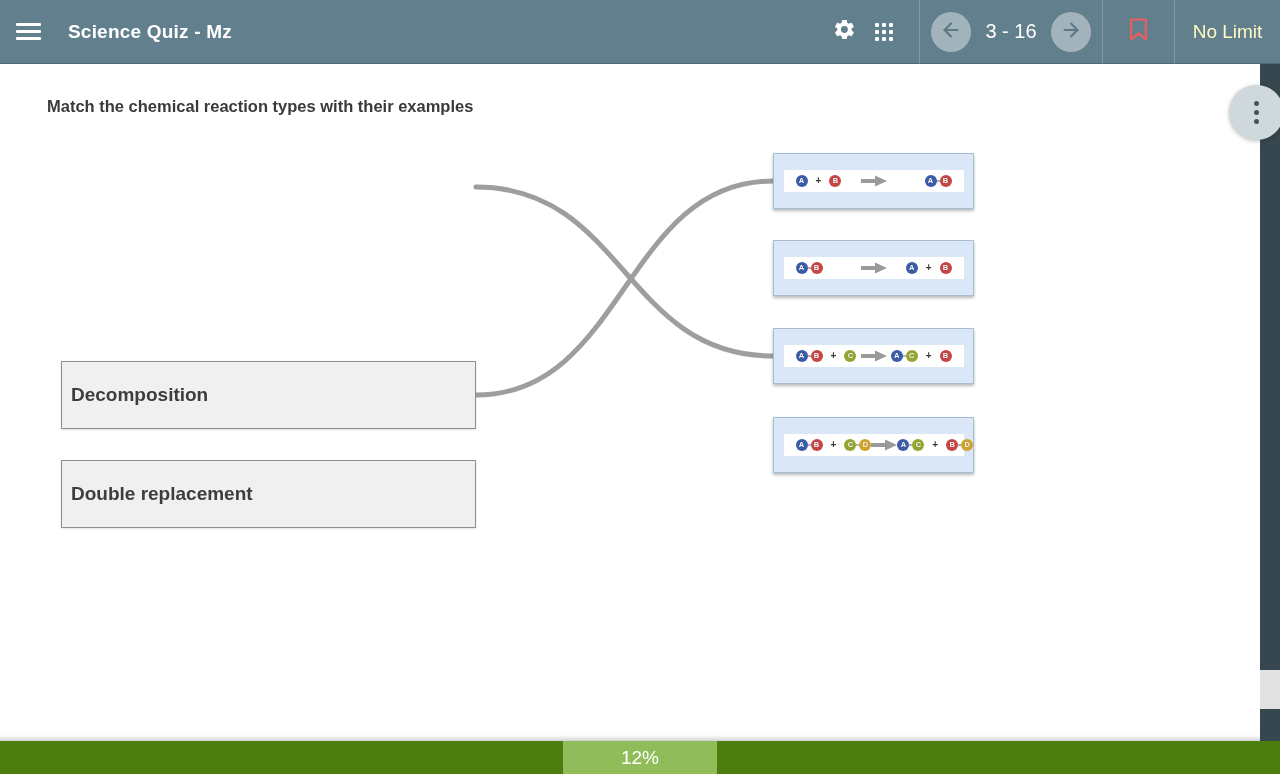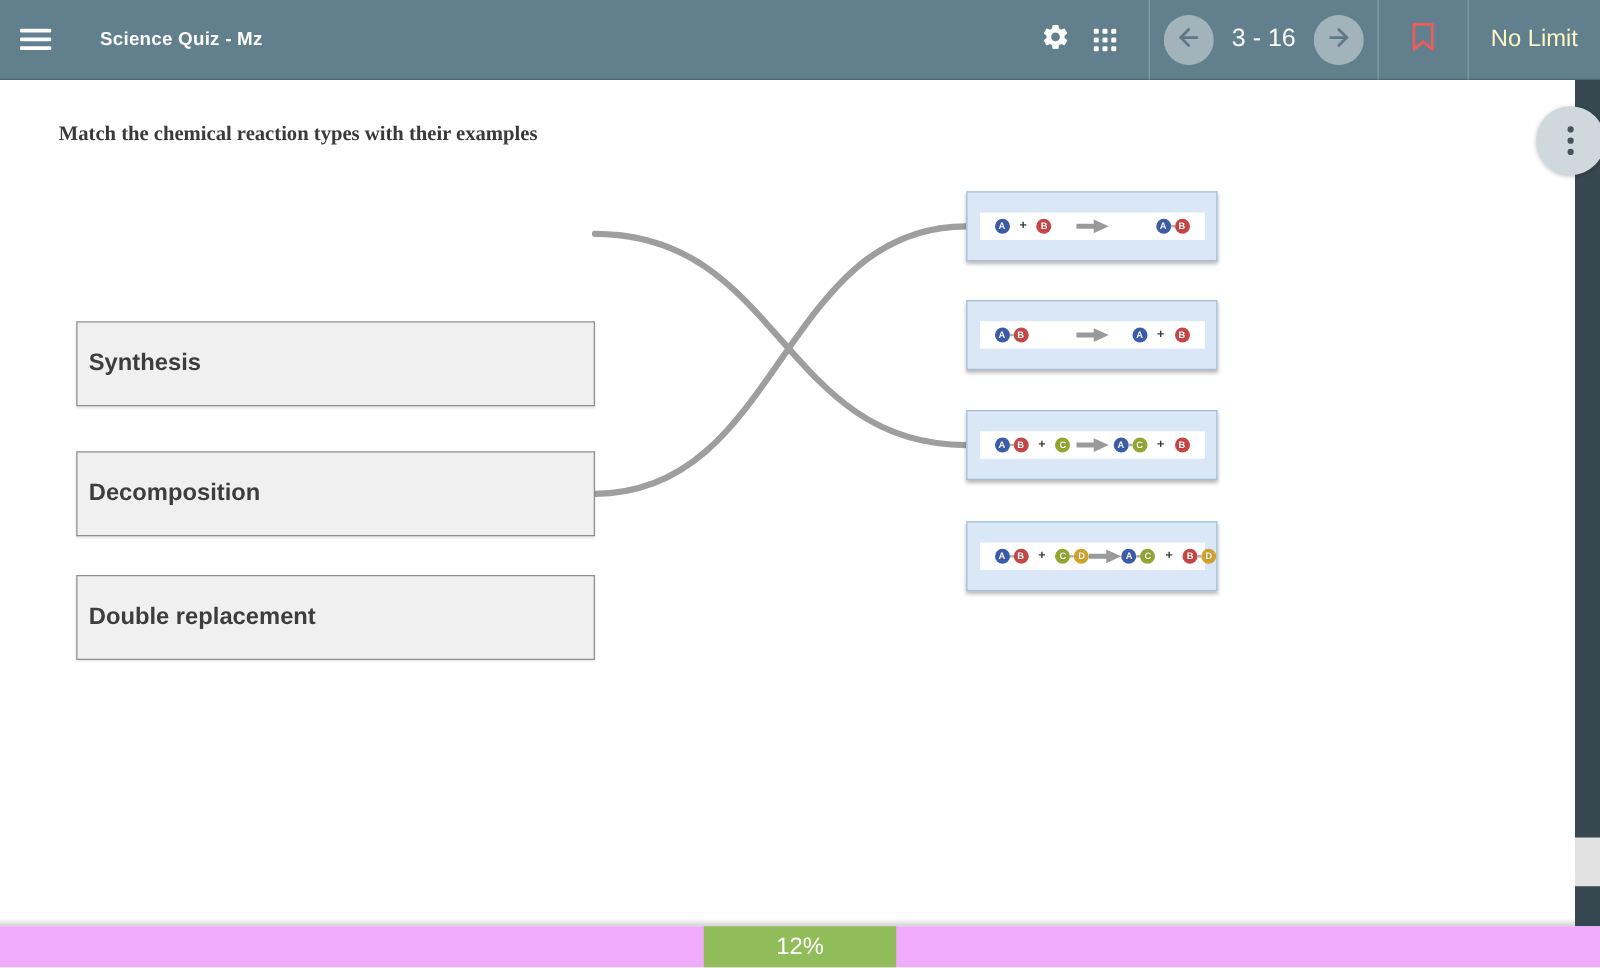--- a/index.html
+++ b/index.html
@@ -7,21 +7,21 @@
   body { font-family:"Liberation Sans", sans-serif; background:#ffffff; position:relative; }
 
   
   .header {
     height:64px; background:#617f8d; display:flex; align-items:center;
     color:#fff; border-bottom:1px solid #4e6773; position:relative; z-index:10;
   }
   .menu-btn { width:56px; height:64px; display:flex; align-items:center; justify-content:center; cursor:pointer; }
   .hamburger { width:25px; }
   .hamburger span { display:block; height:3px; background:#fff; border-radius:1px; margin:4px 0; }
-  .app-title { font-size:15px; font-weight:bold; margin-left:24px; letter-spacing:.2px; }
+  .app-title { font-size:19px; font-weight:bold; margin-left:12px; letter-spacing:.2px; }
 
   .header-right { margin-left:auto; display:flex; align-items:stretch; height:64px; }
   .icon-btn { width:40px; display:flex; align-items:center; justify-content:center; cursor:pointer; }
   .grid-icon { display:grid; grid-template-columns:repeat(3,4px); grid-gap:3px; }
   .grid-icon i { width:4px; height:4px; background:#fff; border-radius:1px; }
 
   .nav-section {
     width:184px; margin-left:15px; border-left:1px solid rgba(255,255,255,.22);
     border-right:1px solid rgba(255,255,255,.22);
     display:flex; align-items:center; justify-content:space-between; padding:0 11px;
@@ -37,21 +37,21 @@
     border-right:1px solid rgba(255,255,255,.22); cursor:pointer;
   }
   .nolimit-section { width:105px; display:flex; align-items:center; justify-content:center; font-size:19px; color:#fef9c3; }
 
   
   .content { position:relative; width:1280px; height:677px; background:#fff; }
   .content::after {
     content:""; position:absolute; left:0; right:0; bottom:0; height:6px; pointer-events:none;
     background:linear-gradient(to bottom, rgba(0,0,0,0), rgba(0,0,0,.18));
   }
-  .question-text { position:absolute; left:47px; top:33px; font-size:16.5px; font-weight:bold; color:#3a3a3a;font-family:Liberation Serif, serif; }
+  .question-text { position:absolute; left:47px; top:33px; font-size:16.5px; font-weight:bold; color:#3a3a3a; }
 
   .match-box {
     position:absolute; left:61px; width:415px; height:68px;
     background:#f0f0f0; border:1px solid #8f8f8f;
     display:flex; align-items:center; padding-left:9px;
     font-size:19px; font-weight:bold; color:#3d3d3d; cursor:pointer;
     box-shadow:0 1px 2px rgba(0,0,0,.12); z-index:2;
   }
 
   .diagram-box {
@@ -86,21 +86,21 @@
     display:flex; flex-direction:column; align-items:center; justify-content:center; gap:4px;
     box-shadow:0 1px 4px rgba(0,0,0,.25);
   }
   .more-fab i { width:5px; height:5px; border-radius:50%; background:#44545e; }
 
   .scroll-track { position:absolute; right:0; top:0; width:20px; height:677px; background:#37474f; z-index:4; }
   .scroll-thumb { position:absolute; left:0; top:606px; width:20px; height:39px; background:#e2e2e2; cursor:pointer; }
 
   
   .progress-bar {
-    height:33px; background:#f0abfc; display:flex; justify-content:center; position:relative; z-index:10;
+    height:33px; background:#4d7c0f; display:flex; justify-content:center; position:relative; z-index:10;
   }
   .progress-fill {
     height:100%; background:#90bd5a; display:flex; align-items:center; justify-content:center;
     color:#fff; font-size:19px;
   }
 </style>
 </head>
 <body>
 
 <div class="header">
@@ -168,23 +168,20 @@
 </div>
 
 <div class="content" id="content">
   <div class="question-text">Match the chemical reaction types with their examples</div>
 
   <svg id="connector-svg" width="1280" height="677">
       <path d="M 476 123 C 624.5 123, 624.5 292, 773 292"></path>
       <path d="M 476 331 C 624.5 331, 624.5 117, 773 117"></path>
     </svg>
 
-  <div class="match-box" style="top:193px">
-      <span>Synthesis</span>
-    </div>
   <div class="match-box" style="top:297px">
       <span>Decomposition</span>
     </div>
   <div class="match-box" style="top:396px">
       <span>Double replacement</span>
     </div>
 
   <div class="diagram-box" style="top:89px">
       <div class="diagram-strip">
         <span class="expr left">

